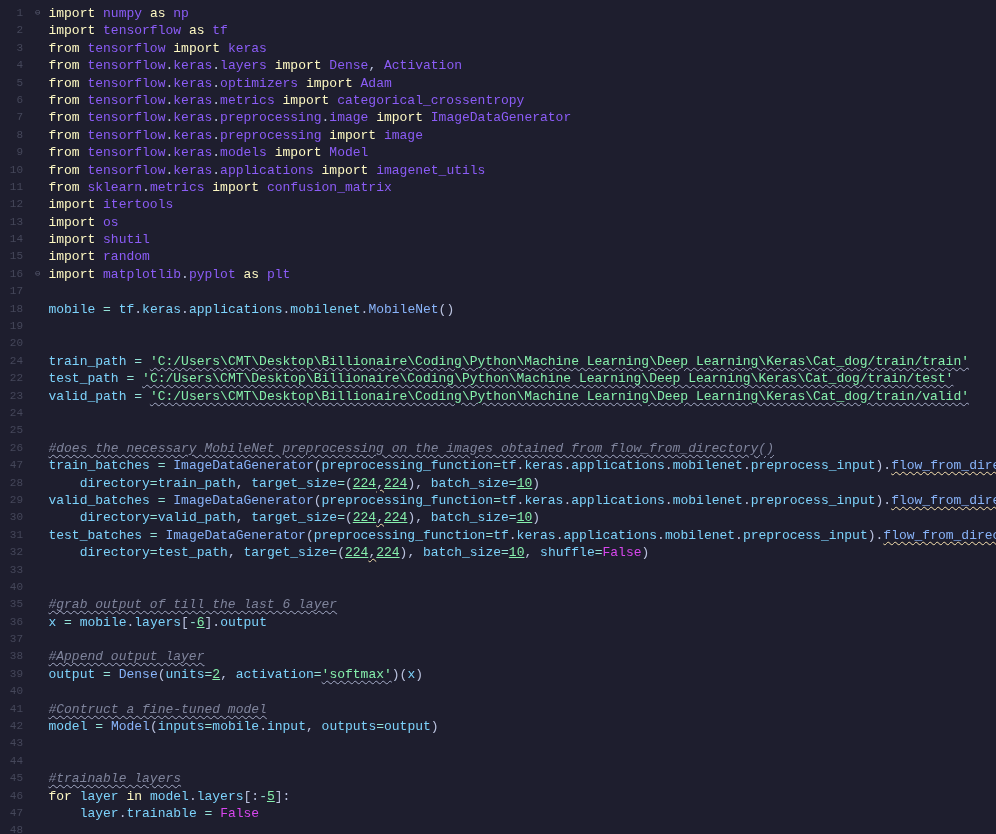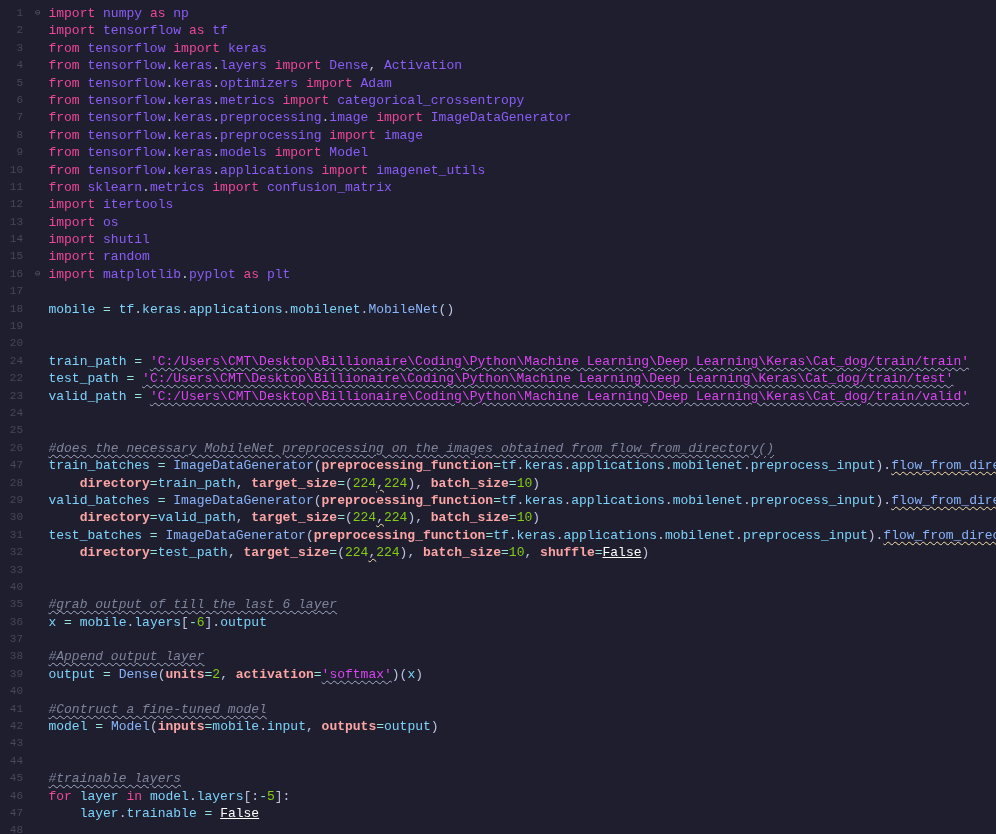--- a/index.html
+++ b/index.html
@@ -44,31 +44,31 @@
   cursor: pointer;
 }
 .code {
   padding: 5px 0 0 8px;
   flex: 1;
   white-space: pre;
 }
 .code .line {
   height: 17.4px;
 }
-.kw { color: #ec4899; }
+.kw { color: #fef9c3; }
 .mod { color: #8b5cf6; }
 .fn { color: #89b4fa; }
-.str { color: #d946ef; }
-.num { color: #84cc16; }
+.str { color: #86efac; }
+.num { color: #86efac; text-decoration: underline; }
 .op { color: #94e2d8; }
 .punc { color: #bac2de; }
 .cmt { color: #7f849c; font-style: italic; }
-.param { color: #fca5a5; font-weight: bold; }
+.param { color: #7dd3fc; }
 .var { color: #7dd3fc; }
-.bool { color: #ffffff; text-decoration: underline; }
+.bool { color: #d946ef; }
 .typo { text-decoration: underline wavy #a6adc8; text-decoration-thickness: 1px; text-underline-offset: 2px; }
 .warn { text-decoration: underline wavy #f9e2af; text-decoration-thickness: 1px; text-underline-offset: 2px; }
 </style>
 </head>
 <body>
 
 <div class="editor">
   <div class="gutter" id="gutter">
       <div class="ln">1</div>
       <div class="ln">2</div>

